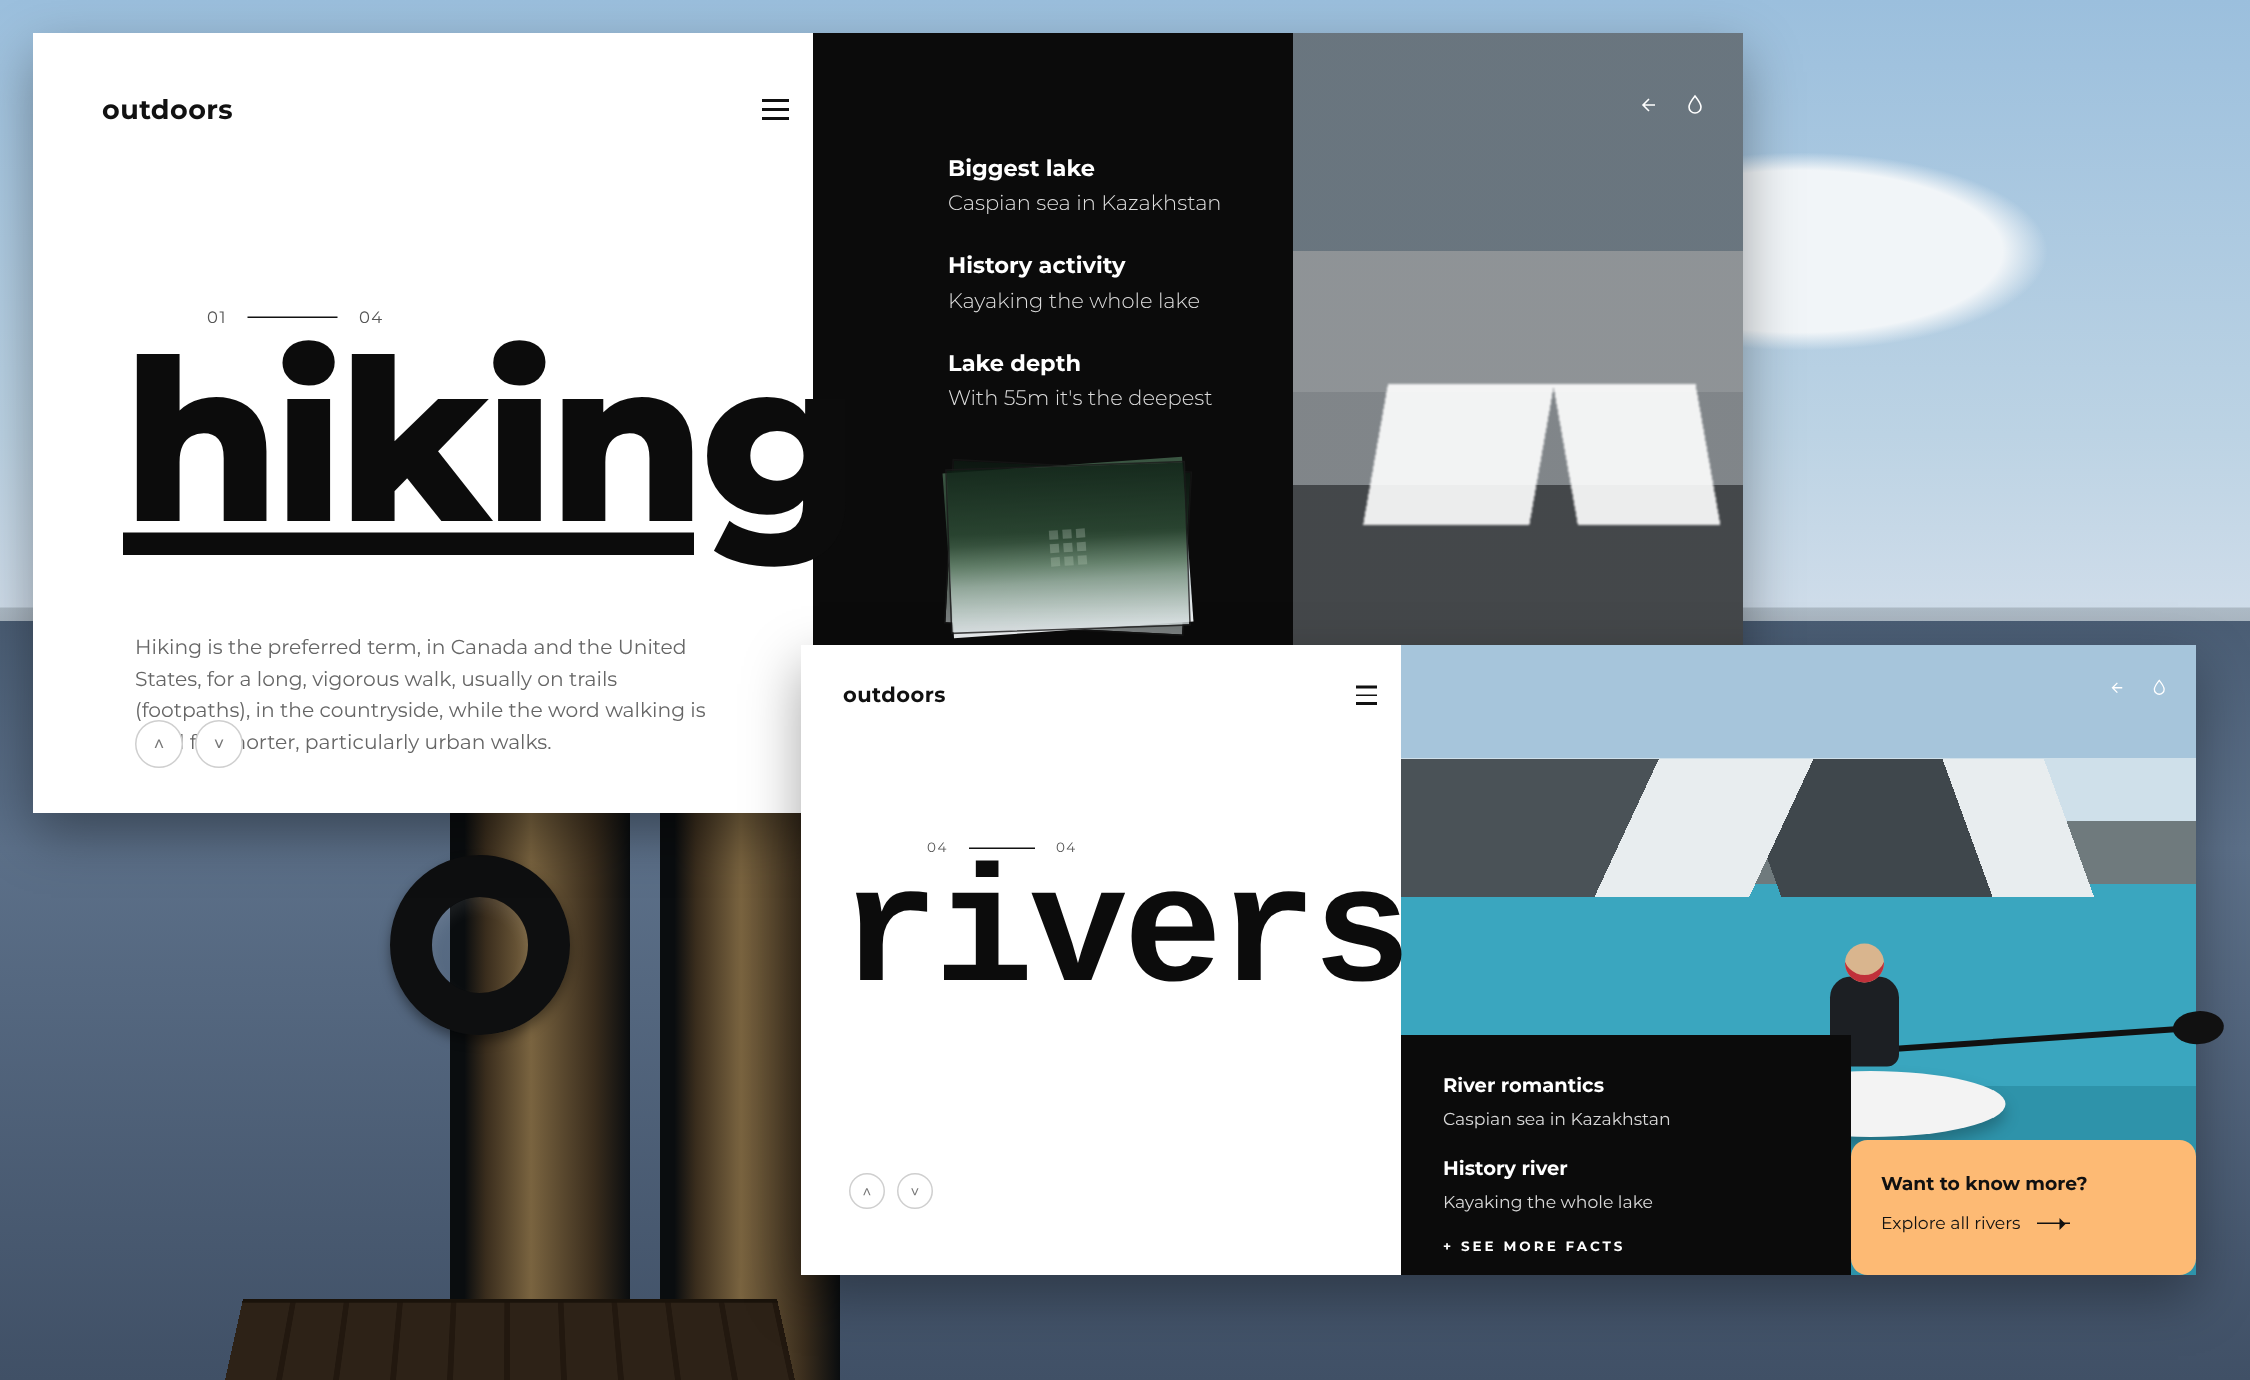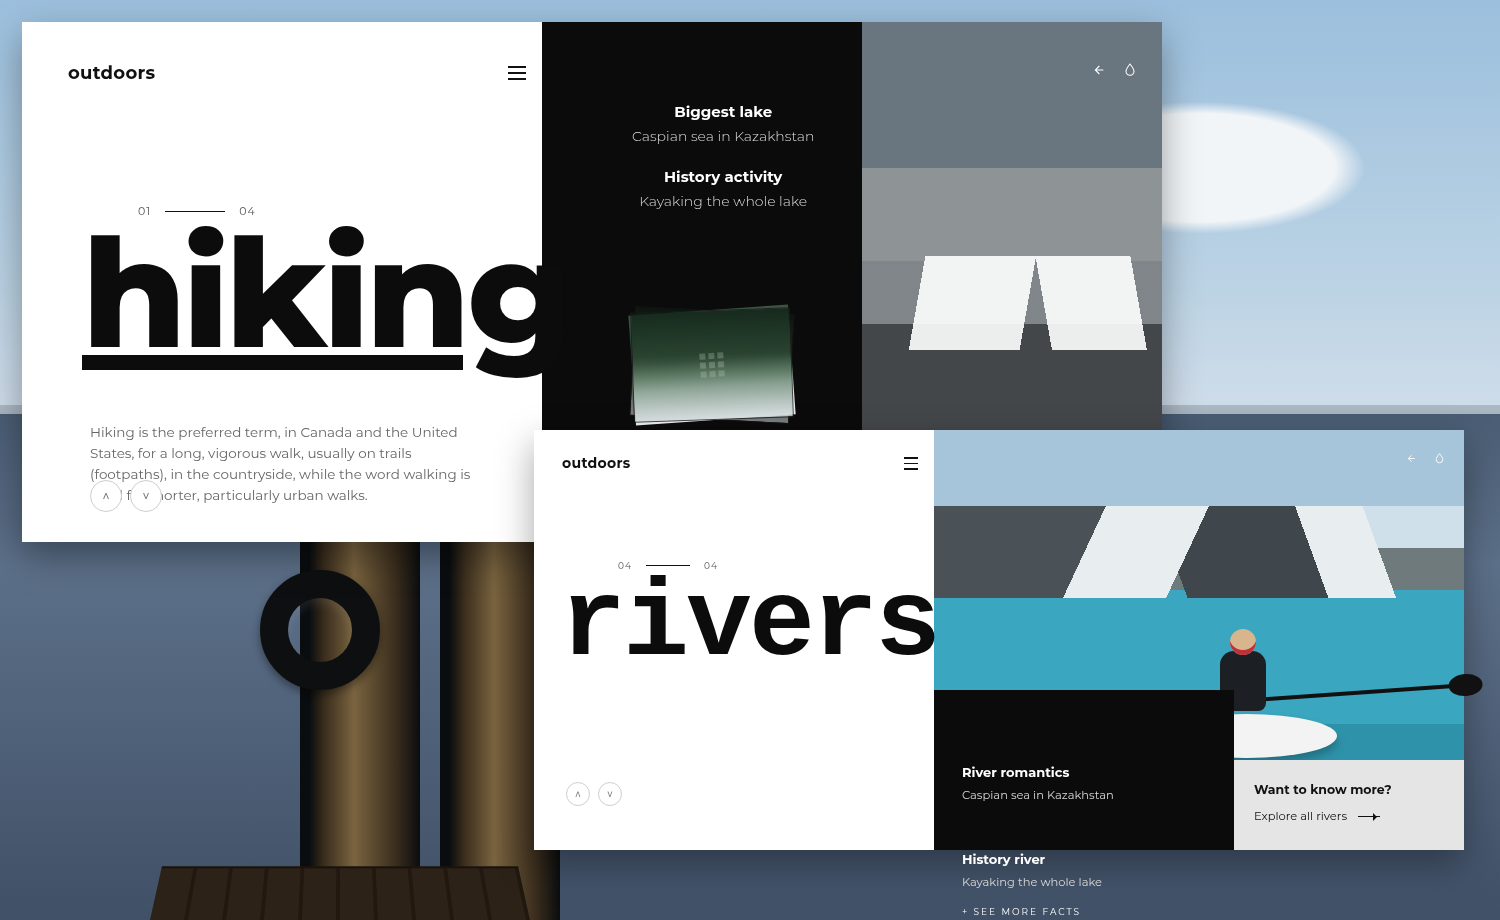--- a/index.html
+++ b/index.html
@@ -40,21 +40,21 @@
   .hamburger span { display:block; width:18px; height:2px; background:#111; }
   .pager { position:absolute; display:flex; align-items:center; gap:14px;
            font-size:11px; letter-spacing:1px; color:#555; }
   .pager .line { width:60px; height:1px; background:#111; }
   .title { position:absolute; font-weight:800; letter-spacing:-4px; color:#0c0c0c; line-height:.85; }
   .desc  { position:absolute; color:#666; line-height:1.55; }
   .arrows{ position:absolute; display:flex; gap:8px; }
   .arrows button { width:32px; height:32px; border-radius:50%; border:1px solid #cfcfcf;
                    background:#fff; font-size:12px; color:#777; cursor:pointer; }
   .facts { position:absolute; color:#fff; }
-  .facts .fact { margin-bottom:22px;text-align:center; }
+  .facts .fact { margin-bottom:22px; }
   .facts .fact b { display:block; font-size:15px; font-weight:700; margin-bottom:5px; }
   .facts .fact span { font-size:14px; color:#dedede; font-weight:300; }
   .topicons { position:absolute; display:flex; gap:16px; color:#fff; }
   .topicons svg { width:16px; height:16px; stroke:#fff; stroke-width:1.6; fill:none; cursor:pointer; }
 
   
   .cardA { left:22px; top:22px; width:1140px; height:520px; }
   .cardA .left { width:520px; }
   .cardA .brand { left:46px; top:40px; font-size:18px; }
   .cardA .hamburger { left:486px; top:44px; }
@@ -113,27 +113,27 @@
                   background:#d9b58e;border-radius:50%; box-shadow:0 -6px 0 -1px #c0303a inset;}
   .cardB .photo .paddle{ position:absolute; left:36%; bottom:36%; width:340px; height:4px;
                   background:#111; transform:rotate(-4deg); }
   .cardB .photo .paddle::before,
   .cardB .photo .paddle::after{ content:""; position:absolute; top:-9px; width:34px; height:22px;
                   background:#111; border-radius:50%; }
   .cardB .photo .paddle::before{ left:-18px; }
   .cardB .photo .paddle::after { right:-18px; }
   .cardB .blackbox { position:absolute; left:400px; top:260px; width:300px; bottom:0;
                   background:#0b0b0b; padding:26px 28px; }
-  .cardB .blackbox .fact{ margin-bottom:16px;margin-top:48px; }
+  .cardB .blackbox .fact{ margin-bottom:16px; }
   .cardB .blackbox b{ display:block; color:#fff; font-size:13px; font-weight:700; margin-bottom:4px;}
   .cardB .blackbox span{ color:#d8d8d8; font-size:11.5px; }
-  .cardB .blackbox .more{ color:#fff; font-size:9px; letter-spacing:2px; font-weight:400;
+  .cardB .blackbox .more{ color:#fff; font-size:9px; letter-spacing:2px; font-weight:700;
                   cursor:pointer; margin-top:4px; }
   .cardB .lav { position:absolute; right:0; bottom:0; width:230px; top:330px;
-                background:#e5e5e5; padding:22px 20px; }
+                background:#fdba74; padding:22px 20px;border-radius:11px; }
   .cardB .lav b{ display:block; font-size:12.5px; color:#111; margin-bottom:8px; }
   .cardB .lav a{ font-size:11.5px; color:#111; text-decoration:none; cursor:pointer;margin-top:24px; }
   .cardB .lav a .arrow{ display:inline-block; margin-left:8px; width:22px; height:1px;
                 background:#111; vertical-align:middle; position:relative; }
   .cardB .lav a .arrow::after{ content:""; position:absolute; right:-1px; top:-3px;
                 border:4px solid transparent; border-left-color:#111; }
   .cardB .topicons { right:18px; top:22px; }
   .cardB .topicons svg{ width:13px; height:13px; }
 </style>
 </head>
@@ -173,20 +173,22 @@
   <div class="arrows">
     <button>˄</button>
     <button>˅</button>
   </div>
 
   <div class="facts">
     <div class="fact"><b>Biggest lake</b>
       <span>Caspian sea in Kazakhstan</span></div>
     <div class="fact"><b>History activity</b>
       <span>Kayaking the whole lake</span></div>
+    <div class="fact"><b>Lake depth</b>
+      <span>With 55m it's the deepest</span></div>
   </div>
 
   <div class="thumb">
     <div class="front">
         <div class="grid">
       <i></i>
           <i></i>
           <i></i>
           <i></i>
           <i></i>

